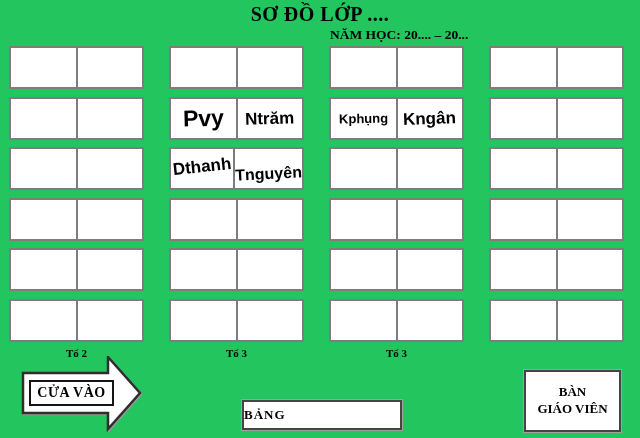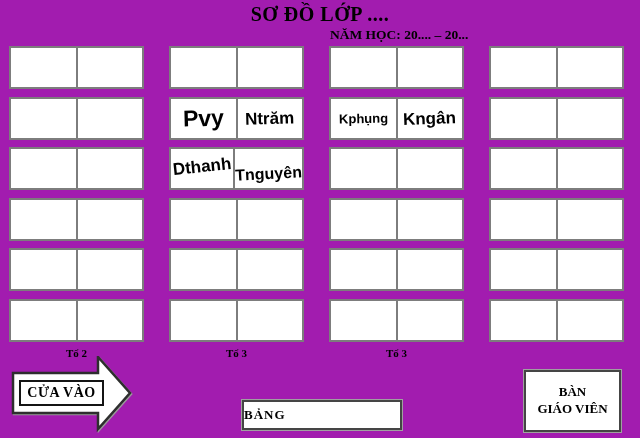--- a/index.html
+++ b/index.html
@@ -1,17 +1,17 @@
 <!DOCTYPE html>
 <html style="--desk-border: #7d7d7d; --box-border: #454545;"><head>
 <meta charset="utf-8">
 <style>
   html,body{margin:0;padding:0;background:#fff;}
   .page{
-    position:relative;width:640px;height:438px;background:#a21caf;
+    position:relative;width:640px;height:438px;background:#22c55e;
     font-family:"Liberation Serif",serif;color:#000;overflow:hidden;
   }
   .title{
     position:absolute;top:3px;left:0;width:100%;text-align:center;
     font-size:20px;font-weight:bold;letter-spacing:.5px;
   }
   .subtitle{
     position:absolute;top:27px;left:330px;
     font-size:13.5px;font-weight:bold;
   }
@@ -34,21 +34,21 @@
   .tag-1{font-size:17px;transform:rotate(-1.5deg);}
   .tag-2{font-size:17px;transform:rotate(-6deg) translateY(-2px);}
   .tag-3{font-size:16px;transform:rotate(-3deg) translateY(5px);}
   .tag-4{font-size:13px;transform:rotate(-1deg);}
   .tag-5{font-size:17px;transform:rotate(-2deg);}
   .group-labels{
     position:absolute;left:9px;top:347px;
     display:grid;grid-template-columns:repeat(4,135px);column-gap:25px;
   }
   .group-label{text-align:center;font-size:11px;font-weight:bold;}
-  .entrance{position:absolute;left:11px;top:356px;width:122px;height:76px;}
+  .entrance{position:absolute;left:21px;top:356px;width:122px;height:76px;}
   .entrance svg{position:absolute;left:0;top:0;filter:drop-shadow(1px 1.5px 0 #9a9a9a);}
   .entrance-label{
     position:absolute;left:8px;top:24px;width:85px;height:26px;
     border:2px solid #141414;background:#fff;box-sizing:border-box;
     display:flex;align-items:center;justify-content:center;
     font-weight:bold;font-size:14px;letter-spacing:.5px;
   }
   .board{
     position:absolute;left:242px;top:400px;width:160px;height:30px;
     border:2px solid var(--box-border,#454545);box-shadow:0 0 0 1px #a0a0a0;

